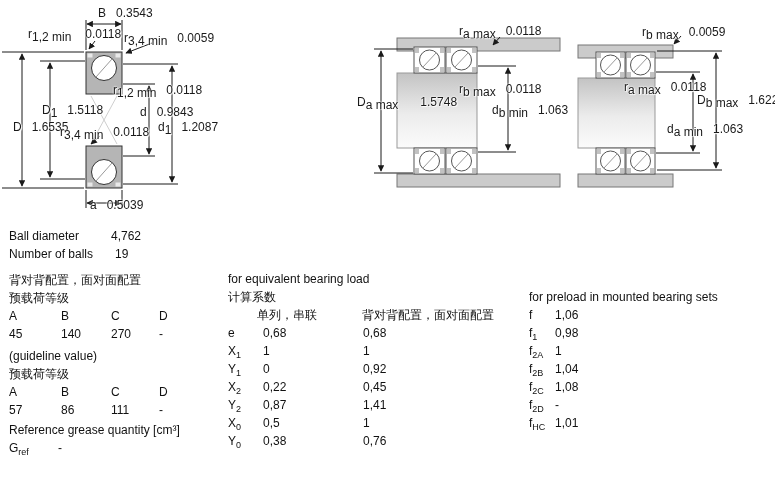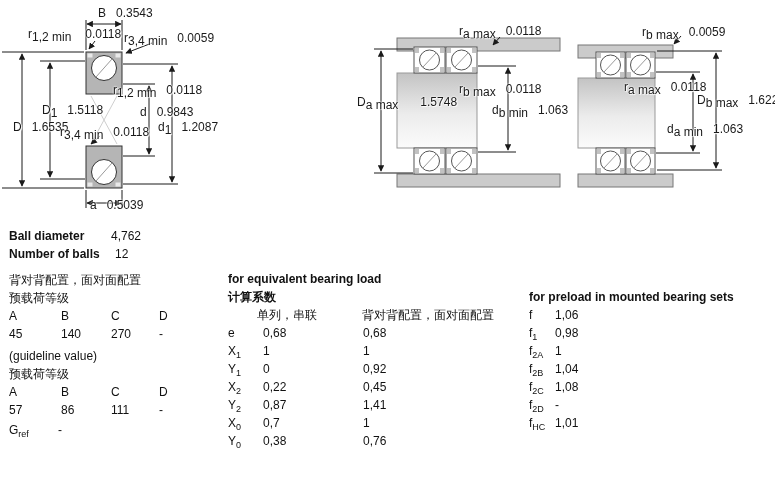--- a/index.html
+++ b/index.html
@@ -7,21 +7,21 @@
           font-family:"Liberation Sans","DejaVu Sans",sans-serif;color:#111;}
   .dwg{position:absolute;left:0;top:0;}
   
   .ann{position:absolute;display:flex;gap:10px;font-size:12px;white-space:nowrap;color:#1a1a1a;
        text-shadow:0 0 2px #fff,0 0 2px #fff,1px 1px 1px #fff;}
   .ann sub{font-size:12px;line-height:1;}
   sub{font-size:9px;}
   
   .col{position:absolute;font-size:12px;}
   .r{position:relative;height:18px;line-height:18px;white-space:nowrap;}
-  .b{font-weight:bold;}
+  .b{font-weight:normal;}
   .at{position:absolute;top:0;}
   .sp8{height:8px;}.sp4{height:4px;}.sp2{height:2px;}
 </style>
 </head>
 <body>
 
 <div class="canvas">
 
   <svg class="dwg" width="775" height="220" viewBox="0 0 775 220">
     <defs>
@@ -265,21 +265,21 @@
       <span class="dl"><span>D</span><sub>b max</sub></span>
       <span class="dv">1.622</span>
     </div>
   <div class="ann" style="left:667px;top:122px">
       <span class="dl"><span>d</span><sub>a min</sub></span>
       <span class="dv">1.063</span>
     </div>
 
   <div class="col" style="left:9px;top:227px;width:215px">
     <div class="r"><span class="b">Ball diameter</span><span class="at" style="left:102px">4,762</span></div>
-    <div class="r"><span class="b">Number of balls</span><span class="at" style="left:106px">12</span></div>
+    <div class="r"><span class="b">Number of balls</span><span class="at" style="left:106px">19</span></div>
     <div class="sp8"></div>
     <div class="r">背对背配置，面对面配置</div>
     <div class="r">预载荷等级</div>
     <div class="r">
       <span class="at" style="left:0px">A</span>
       <span class="at" style="left:52px">B</span>
       <span class="at" style="left:102px">C</span>
       <span class="at" style="left:150px">D</span>
     </div>
     <div class="r">
@@ -297,39 +297,40 @@
       <span class="at" style="left:102px">C</span>
       <span class="at" style="left:150px">D</span>
     </div>
     <div class="r">
       <span class="at" style="left:0px">57</span>
       <span class="at" style="left:52px">86</span>
       <span class="at" style="left:102px">111</span>
       <span class="at" style="left:150px">-</span>
     </div>
     <div class="sp2"></div>
+    <div class="r b">Reference grease quantity [cm³]</div>
     <div class="r">
       <span><span>G</span><sub>ref</sub></span>
       <span class="at" style="left:49px">-</span>
     </div>
   </div>
 
   <div class="col" style="left:228px;top:270px;width:295px">
     <div class="r b">for equivalent bearing load</div>
     <div class="r b">计算系数</div>
     <div class="r">
       <span class="at" style="left:29px">单列，串联</span>
       <span class="at" style="left:134px">背对背配置，面对面配置</span>
     </div>
     <div class="r"><span><span>e</span><sub></sub></span><span class="at" style="left:35px">0,68</span><span class="at" style="left:135px">0,68</span></div>
     <div class="r"><span><span>X</span><sub>1</sub></span><span class="at" style="left:35px">1</span><span class="at" style="left:135px">1</span></div>
     <div class="r"><span><span>Y</span><sub>1</sub></span><span class="at" style="left:35px">0</span><span class="at" style="left:135px">0,92</span></div>
     <div class="r"><span><span>X</span><sub>2</sub></span><span class="at" style="left:35px">0,22</span><span class="at" style="left:135px">0,45</span></div>
     <div class="r"><span><span>Y</span><sub>2</sub></span><span class="at" style="left:35px">0,87</span><span class="at" style="left:135px">1,41</span></div>
-    <div class="r"><span><span>X</span><sub>0</sub></span><span class="at" style="left:35px">0,7</span><span class="at" style="left:135px">1</span></div>
+    <div class="r"><span><span>X</span><sub>0</sub></span><span class="at" style="left:35px">0,5</span><span class="at" style="left:135px">1</span></div>
     <div class="r"><span><span>Y</span><sub>0</sub></span><span class="at" style="left:35px">0,38</span><span class="at" style="left:135px">0,76</span></div>
   </div>
 
   <div class="col" style="left:529px;top:288px;width:240px">
     <div class="r b">for preload in mounted bearing sets</div>
     <div class="r"><span><span>f</span><sub></sub></span><span class="at" style="left:26px">1,06</span></div>
     <div class="r"><span><span>f</span><sub>1</sub></span><span class="at" style="left:26px">0,98</span></div>
     <div class="r"><span><span>f</span><sub>2A</sub></span><span class="at" style="left:26px">1</span></div>
     <div class="r"><span><span>f</span><sub>2B</sub></span><span class="at" style="left:26px">1,04</span></div>
     <div class="r"><span><span>f</span><sub>2C</sub></span><span class="at" style="left:26px">1,08</span></div>

